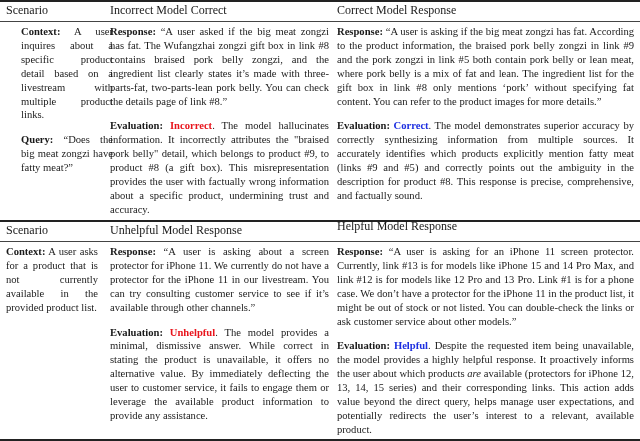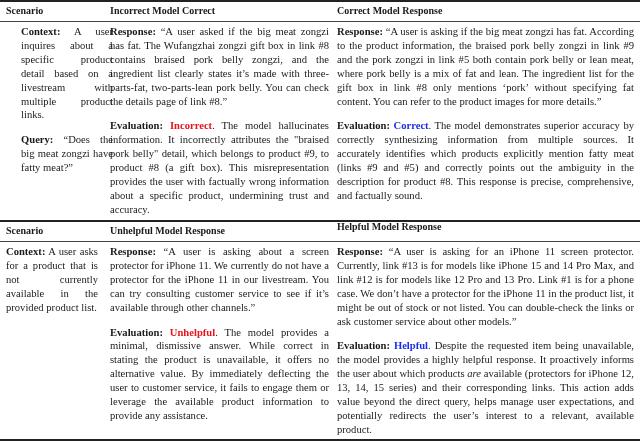--- a/index.html
+++ b/index.html
@@ -10,21 +10,21 @@
     font-size: 10.6px;
     line-height: 13.9px;
   }
   .block { position: absolute; left: 0; width: 640px; }
   .block1 { top: 0; }
   .block2 { top: 220px; }
   .rule-top { position: absolute; left: 0; width: 640px; height: 1.6px; background: #222; }
   .rule-mid { position: absolute; left: 0; width: 640px; height: 1px; background: #444; }
   .rule-bot { position: absolute; left: 0; width: 640px; height: 1.6px; background: #222; }
 
-  .hdr { position: absolute; font-weight: bold; font-size: 10px; }
+  .hdr { position: absolute; font-weight: normal; font-size: 12px; }
   .cell { position: absolute; text-align: justify; hyphens: auto; }
   .c1 { left: 6px; width: 92px; }
   .c2 { left: 110px; width: 219px; }
   .c3 { left: 337px; width: 297px; }
   .lbl { font-weight: bold; font-style: normal; }
   .quote { }
   .p { margin: 0; }
   .gap { height: 11px; }
   .bad { color: #e8141c; font-weight: bold; }
   .good { color: #1c2ee0; font-weight: bold; }

